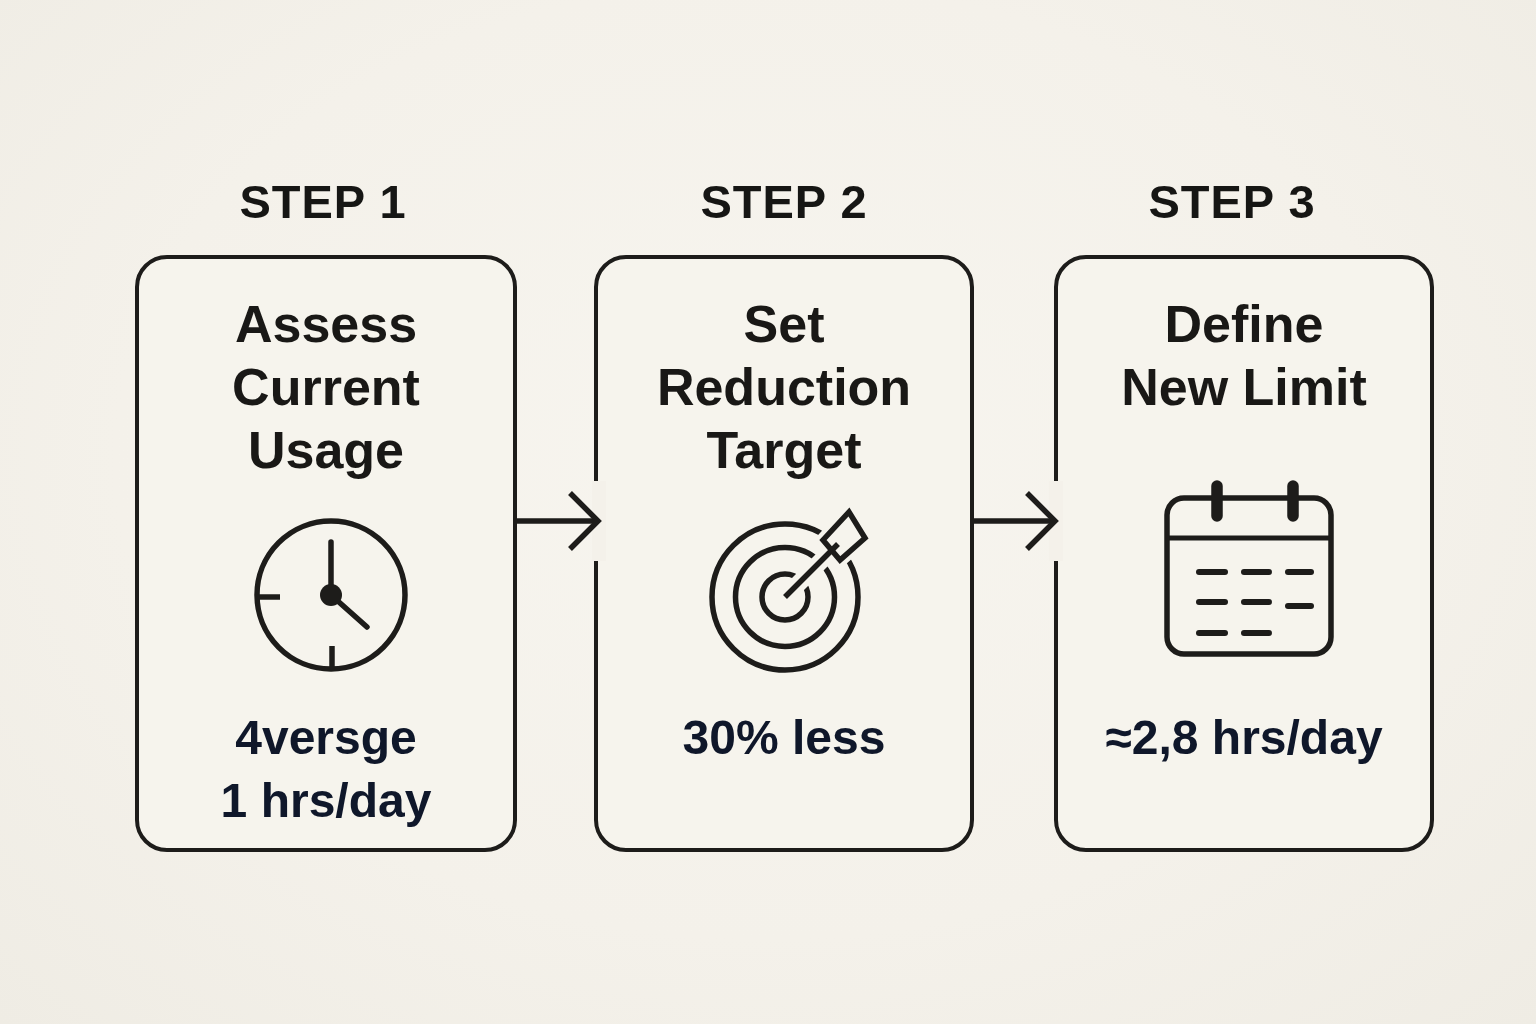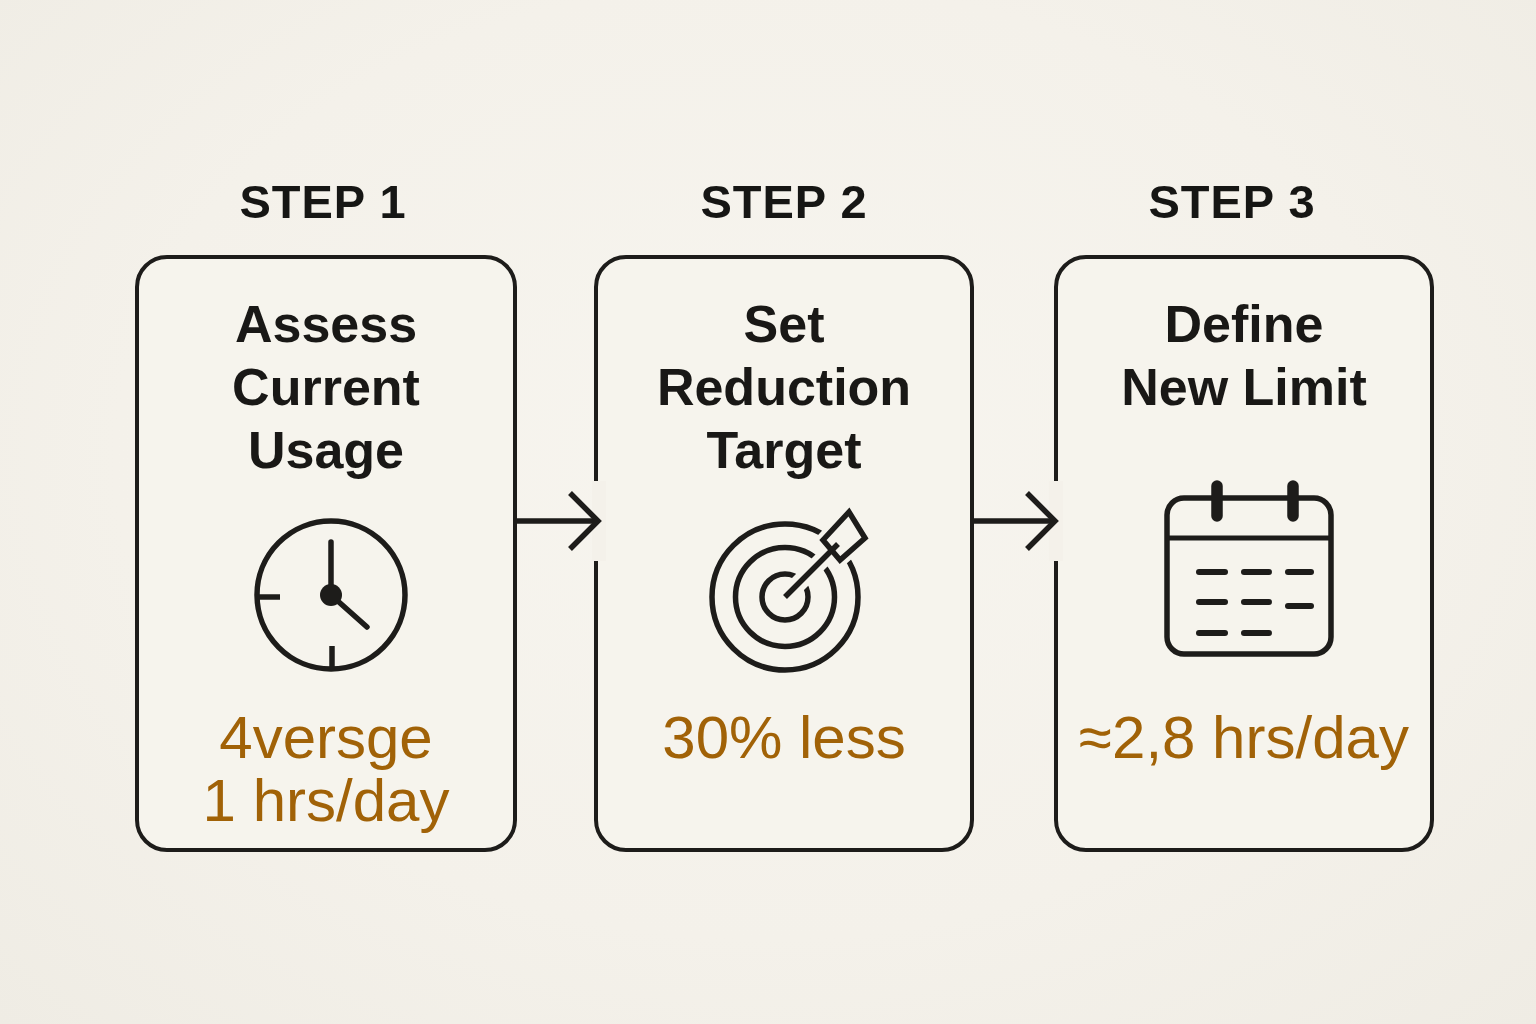--- a/index.html
+++ b/index.html
@@ -22,22 +22,22 @@
     border:4px solid #1d1c1a;border-radius:32px;
     background:#f6f4ed;
   }
   .card-title{
     position:absolute;top:34px;left:0;right:0;
     text-align:center;font-size:52px;line-height:63px;
     font-weight:600;color:#191816;
   }
   .card-value{
     position:absolute;top:447px;left:0;right:0;
-    text-align:center;font-size:60px;line-height:63px;
-    font-weight:400;color:#a16207;
+    text-align:center;font-size:48px;line-height:63px;
+    font-weight:700;color:#0f172a;
   }
   .icon-wrap{position:absolute;display:block;}
   .pos-label-1{left:132px;width:382px;}
   .pos-label-2{left:594px;width:380px;}
   .pos-label-3{left:1042px;width:380px;}
   .pos-card-1{left:135px;width:382px;}
   .pos-card-2{left:594px;width:380px;}
   .pos-card-3{left:1054px;width:380px;}
   .pos-clock{left:112px;top:256px;}
   .pos-target{left:103px;top:237px;}

